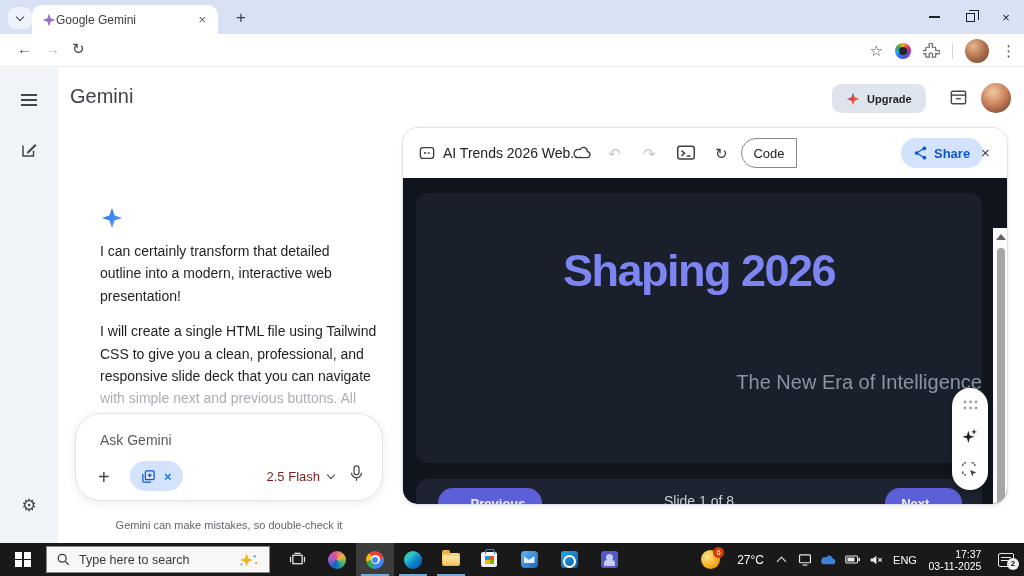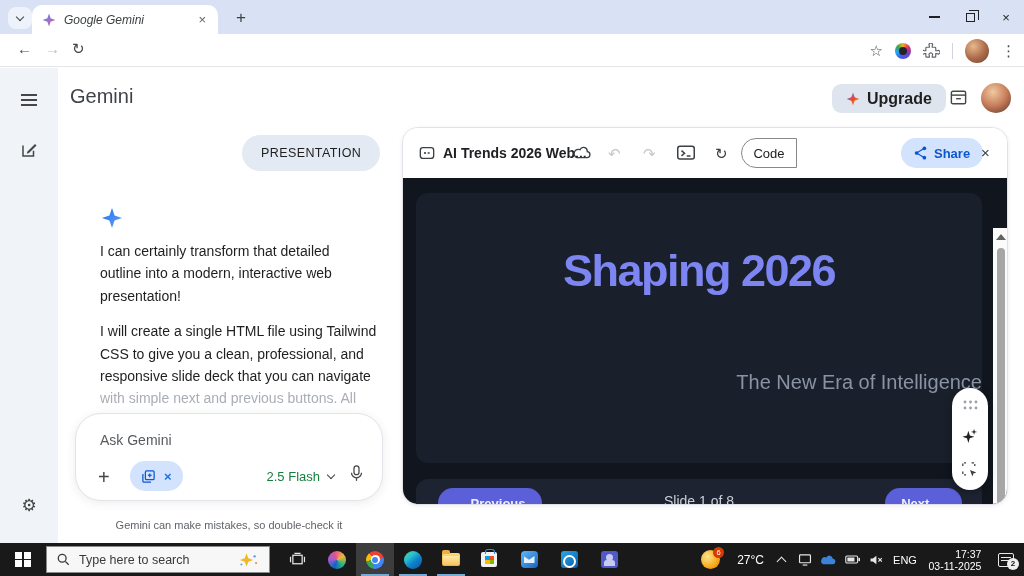--- a/index.html
+++ b/index.html
@@ -5,21 +5,21 @@
   * { margin:0; padding:0; box-sizing:border-box; }
   html,body { width:1024px; height:576px; overflow:hidden; }
   body { font-family:"Liberation Sans", sans-serif; }
   .screen { position:relative; width:1024px; height:576px; background:#fff; overflow:hidden; }
 
   
   .tabstrip { position:absolute; left:0; top:0; width:1024px; height:34px; background:#d9e2f5; }
   .tabsearch { position:absolute; left:8px; top:7px; width:24px; height:22px; border-radius:8px; background:rgba(255,255,255,.55); display:flex; align-items:center; justify-content:center; }
   .chev { width:6px; height:6px; border-right:1.6px solid #3c4043; border-bottom:1.6px solid #3c4043; transform:rotate(45deg); margin-top:-3px; }
   .tab { position:absolute; left:32px; top:5px; width:186px; height:29px; background:#fff; border-radius:10px 10px 0 0; display:flex; align-items:center; padding:0 10px; }
-  .tab-title { font-size:12px; color:#3c4043; flex:1; margin-left:8px; white-space:nowrap; overflow:hidden;font-style:italic; }
+  .tab-title { font-size:12px; color:#3c4043; flex:1; white-space:nowrap; overflow:hidden; }
   .tab-close { font-size:13px; color:#5f6368; cursor:default; padding:0 2px; }
   .newtab { position:absolute; left:228px; top:5px; width:26px; height:26px; display:flex; align-items:center; justify-content:center; font-size:17px; color:#3c4043; }
   .wincontrols { position:absolute; right:0; top:0; height:34px; display:flex; }
   .winbtn { width:36px; height:34px; display:flex; align-items:center; justify-content:center; color:#202124; font-size:13px; }
   .min-glyph { width:11px; height:1.5px; background:#202124; }
   .restore-glyph { width:9px; height:9px; border:1.3px solid #202124; position:relative; }
   .restore-glyph::before { content:""; position:absolute; left:2px; top:-4px; width:9px; height:9px; border:1.3px solid #202124; border-left:none; border-bottom:none; }
 
   .toolbar { position:absolute; left:0; top:34px; width:1024px; height:33px; background:#fff; border-bottom:1px solid #e4e6ea; }
   .navicon { position:absolute; top:40px; font-size:15px; color:#45474b; }
@@ -33,48 +33,48 @@
   .avatar-sm { width:24px; height:24px; border-radius:50%; background:radial-gradient(circle at 35% 30%, #e8b88a, #a9684a 55%, #6c4632); }
 
   
   .app { position:absolute; left:0; top:68px; width:1024px; height:475px; background:#fff; }
   .rail { position:absolute; left:0; top:0; width:58px; height:475px; background:#f0f4f9; }
   .rail-btn { position:absolute; left:17px; width:24px; height:24px; display:flex; align-items:center; justify-content:center; color:#444746; }
   .hamburger { display:flex; flex-direction:column; gap:3.5px; }
   .hamburger span { width:16px; height:1.8px; background:#444746; }
   .app-title { position:absolute; left:70px; top:17px; font-size:20px; color:#3f4349; }
   .upgrade-pill { position:absolute; left:832px; top:16px; height:29px; padding:0 14px; background:#dfe5ef; border-radius:9px; display:flex; align-items:center; gap:7px; }
-  .upgrade-label { font-size:16px; color:#1f1f1f; font-weight:bold; }
+  .upgrade-label { font-size:11px; color:#1f1f1f; font-weight:bold; }
   .hist-btn { position:absolute; left:949px; top:20px; color:#444746; }
   .avatar-lg { position:absolute; left:981px; top:15px; width:30px; height:30px; border-radius:50%; background:radial-gradient(circle at 40% 30%, #f0c9a0, #c77d5a 50%, #7a4a35 85%); }
 
   
   .user-pill { position:absolute; left:242px; top:67px; height:36px; padding:0 19px; background:#e3eaf4; border-radius:18px; display:flex; align-items:center; }
   .user-pill span { font-size:12.5px; letter-spacing:.4px; color:#1f1f1f; }
   .resp-sparkle { position:absolute; left:101px; top:139px; }
   .response { position:absolute; left:100px; top:172px; }
   .resp-line { font-size:14px; line-height:22.4px; color:#1f1f1f; white-space:nowrap; }
   .resp-gap { height:13px; }
   .resp-line.faded { color:#a9aeb6; }
 
   .input-card { position:absolute; left:75px; top:345px; width:308px; height:88px; background:#fff; border:1px solid #e2e4e9; border-radius:26px; box-shadow:0 2px 10px rgba(60,64,67,.1); }
   .input-placeholder { position:absolute; left:24px; top:18px; font-size:14px; color:#575b5f; }
   .plus-btn { position:absolute; left:22px; bottom:13px; font-size:20px; color:#444746; line-height:20px; }
   .tools-chip { position:absolute; left:54px; bottom:9px; height:30px; padding:0 11px; background:#d3e3fd; border-radius:16px; display:flex; align-items:center; gap:8px; }
   .chip-x { font-size:13px; color:#1a73e8; font-weight:bold; }
   .model-picker { position:absolute; right:48px; bottom:16px; display:flex; align-items:center; gap:8px; }
-  .model-label { font-size:13px; color:#15803d; }
+  .model-label { font-size:13px; color:#7f1d1d; }
   .mic-btn { position:absolute; right:18px; bottom:13px; }
   .disclaimer { position:absolute; left:75px; top:451px; width:308px; text-align:center; font-size:11px; color:#60646b; }
 
   
   .canvas-card { position:absolute; left:402px; top:59px; width:606px; height:378px; background:#fff; border:1px solid #e0e2e7; border-radius:16px; box-shadow:0 1px 4px rgba(0,0,0,.08); overflow:hidden; }
   .canvas-header { position:relative; width:100%; height:50px; background:#fff; }
   .ch-item { position:absolute; top:17px; }
-  .doc-title { position:absolute; left:40px; top:17px; font-size:14px; font-weight:bold; color:#202124; white-space:nowrap; }
+  .doc-title { position:absolute; left:40px; top:17px; font-size:14px; font-weight:normal; color:#202124; white-space:nowrap; }
   .ch-glyph { font-size:15px; color:#3c4043; }
   .ch-glyph.disabled { color:#c3c6cb; }
   .seg-toggle { position:absolute; left:338px; top:10px; height:30px; display:flex; }
   .seg-code { width:56px; border:1px solid #86888b; border-radius:15px 0 0 15px; display:flex; align-items:center; justify-content:center; font-size:13px; color:#202124; background:#fff; }
   .seg-preview { width:94px; background:#d3e3fd; border-radius:0 15px 15px 0; display:flex; align-items:center; justify-content:center; gap:6px; font-size:13px; color:#0b57d0; }
   .share-pill { position:absolute; left:498px; top:10px; height:30px; padding:0 13px; background:#d3e3fd; border-radius:15px; display:flex; align-items:center; gap:7px; font-size:13px; color:#0b57d0; font-weight:bold; }
   .canvas-close { position:absolute; left:578px; top:16px; font-size:15px; color:#3c4043; }
 
   .preview { position:absolute; left:0; top:50px; width:606px; height:328px; background:#10151e; }
   .slide-card { position:absolute; left:13px; top:15px; width:566px; height:270px; background:#1a202b; border-radius:12px; }
@@ -219,23 +219,20 @@
     </div>
     <div class="hist-btn">
       <svg width="19" height="19" viewBox="0 0 24 24">
           <rect x="3" y="4" width="18" height="16" rx="2" fill="none" stroke="#444746" stroke-width="1.8"></rect>
           <line x1="3" y1="9" x2="21" y2="9" stroke="#444746" stroke-width="1.8"></line>
           <line x1="9" y1="13.5" x2="15" y2="13.5" stroke="#444746" stroke-width="1.8"></line>
         </svg>
     </div>
     <div class="avatar-lg"></div>
 
-    <div class="user-pill">
-        <span>PRESENTATION</span>
-      </div>
 
     <div class="resp-sparkle">
       <svg width="22" height="22" viewBox="0 0 24 24">
           <defs>
             <linearGradient id="g3" x1="0" y1="0" x2="1" y2="1">
               <stop offset="0" stop-color="#1a73e8"></stop>
               <stop offset="1" stop-color="#6c9ffc"></stop>
             </linearGradient>
           </defs>
           <path d="M12 1 L14.8 9.2 L23 12 L14.8 14.8 L12 23 L9.2 14.8 L1 12 L9.2 9.2 Z" fill="url(#g3)"></path>

